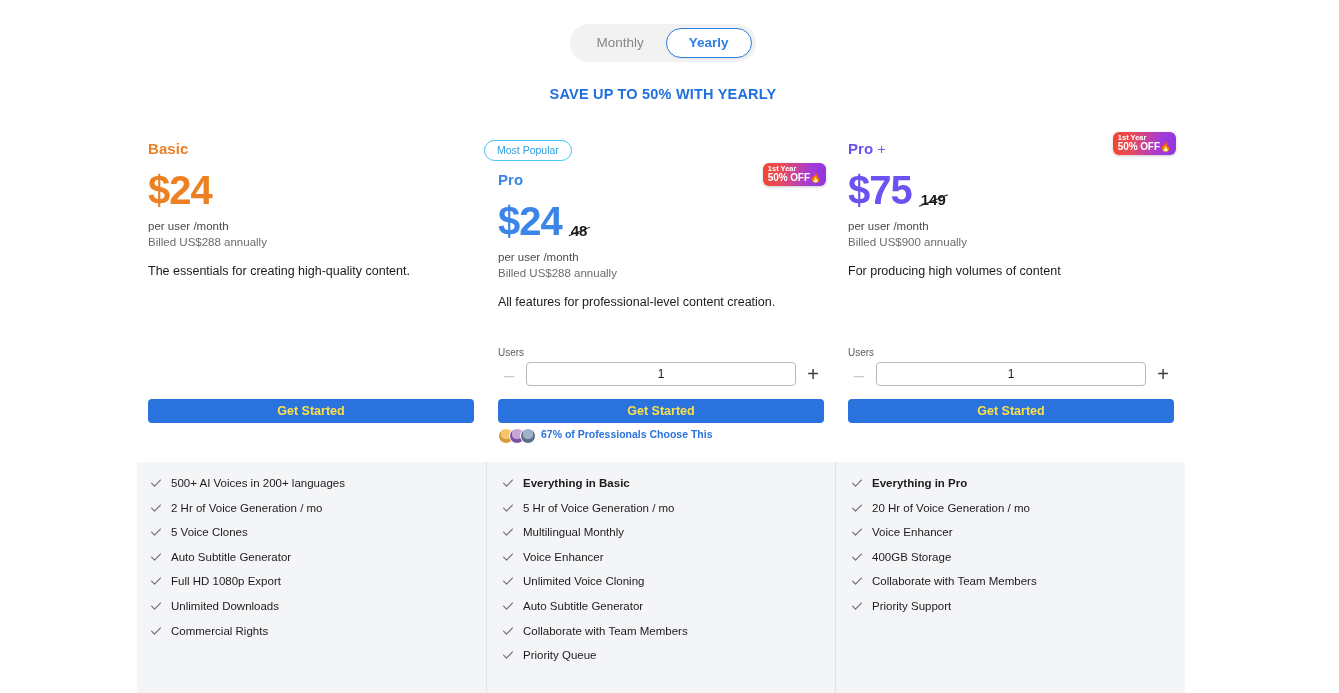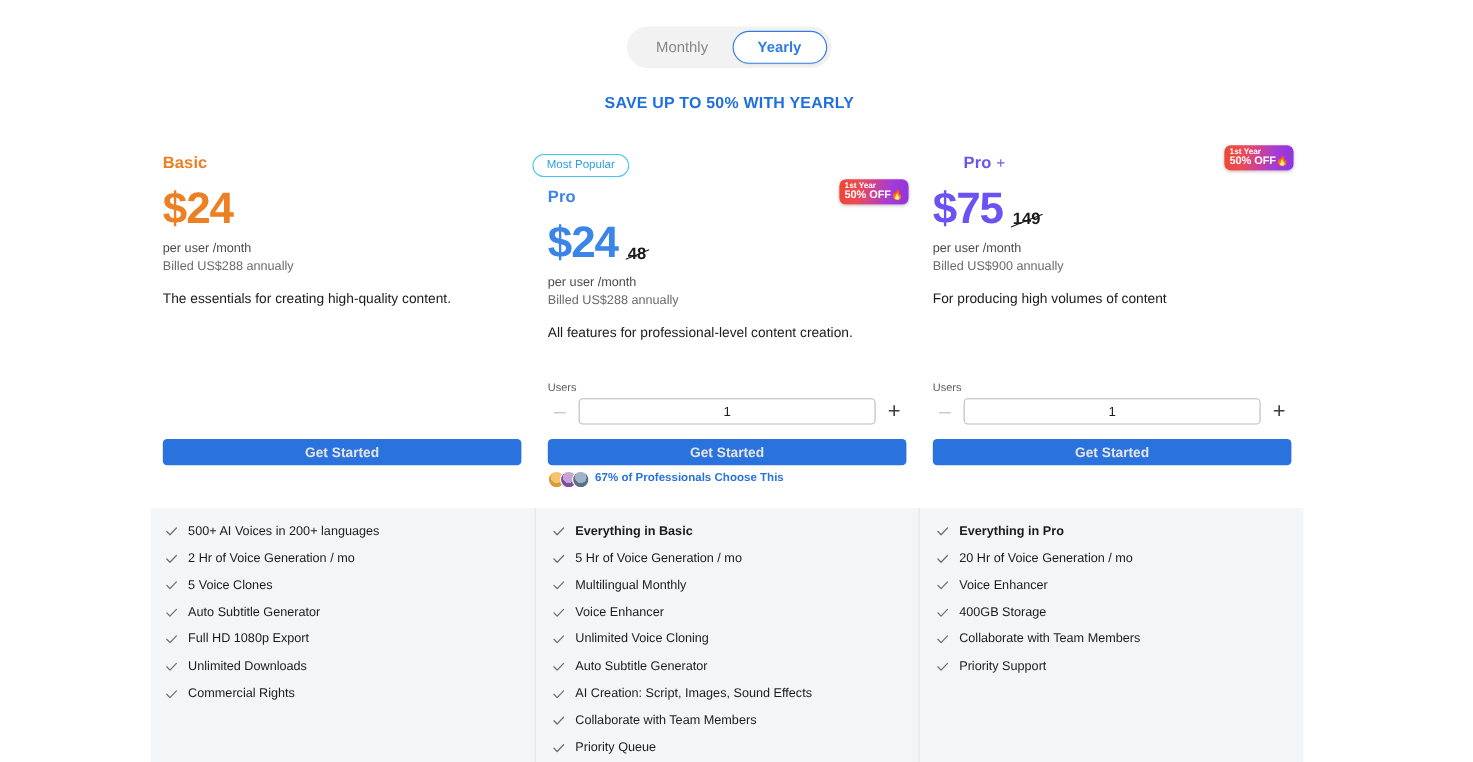--- a/index.html
+++ b/index.html
@@ -73,21 +73,21 @@
     margin-bottom: 10px;
   }
 
   .plan-head { position: relative; height: 22px; }
   .plan-name {
     font-size: 15px; font-weight: 700; letter-spacing: .1px;
   }
   .plan-name .plus { font-weight: 400; color: #6c5ce7; font-size: 14px; }
   .basic .plan-name { color: #ec8023; }
   .pro .plan-name { color: #3b85e8; }
-  .proplus .plan-name { color: #6c52f0; margin-left: 28px; }
+  .proplus .plan-name { color: #6c52f0; }
 
   .off-badge {
     position: absolute; top: -8px; right: -2px;
     background: linear-gradient(100deg,#f0472f 0%,#ec4a55 28%,#a63bd6 72%,#8e35e0 100%);
     border-radius: 6px;
     color: #fff;
     padding: 2px 5px 3px;
     line-height: 1.05;
     box-shadow: 0 1px 3px rgba(0,0,0,.22);
   }
@@ -141,21 +141,21 @@
     color: #1b1b1d;
     line-height: 22px;
     margin: 0 6px;
     font-family: "Liberation Sans", sans-serif;
   }
 
   .cta {
     position: absolute; top: 259px; left: 0;
     width: 326px; height: 24px;
     background: #2a72dd;
-    color: #e5e5e5;
+    color: #fde047;
     border: none; border-radius: 4px;
     font-size: 12.5px; font-weight: 700;
     cursor: pointer;
     font-family: "Liberation Sans", sans-serif;
   }
 
   .social {
     position: absolute; top: 288px; left: 0;
     display: flex; align-items: flex-start;
   }
@@ -382,26 +382,20 @@
         <div class="feat">
           <svg class="check" viewBox="0 0 16 16">
             <path d="M3 8.2 L6.3 11.6 L13 4.6" fill="none" stroke="#6e6e73" stroke-width="1.3" stroke-linecap="round" stroke-linejoin="round"></path>
           </svg>
           <span>Auto Subtitle Generator</span>
         </div>
         <div class="feat">
           <svg class="check" viewBox="0 0 16 16">
             <path d="M3 8.2 L6.3 11.6 L13 4.6" fill="none" stroke="#6e6e73" stroke-width="1.3" stroke-linecap="round" stroke-linejoin="round"></path>
           </svg>
-          <span>AI Creation: Script, Images, Sound Effects</span>
-        </div>
-        <div class="feat">
-          <svg class="check" viewBox="0 0 16 16">
-            <path d="M3 8.2 L6.3 11.6 L13 4.6" fill="none" stroke="#6e6e73" stroke-width="1.3" stroke-linecap="round" stroke-linejoin="round"></path>
-          </svg>
           <span>Collaborate with Team Members</span>
         </div>
         <div class="feat">
           <svg class="check" viewBox="0 0 16 16">
             <path d="M3 8.2 L6.3 11.6 L13 4.6" fill="none" stroke="#6e6e73" stroke-width="1.3" stroke-linecap="round" stroke-linejoin="round"></path>
           </svg>
           <span>Priority Queue</span>
         </div>
       </div>
     <div class="feat-col">

